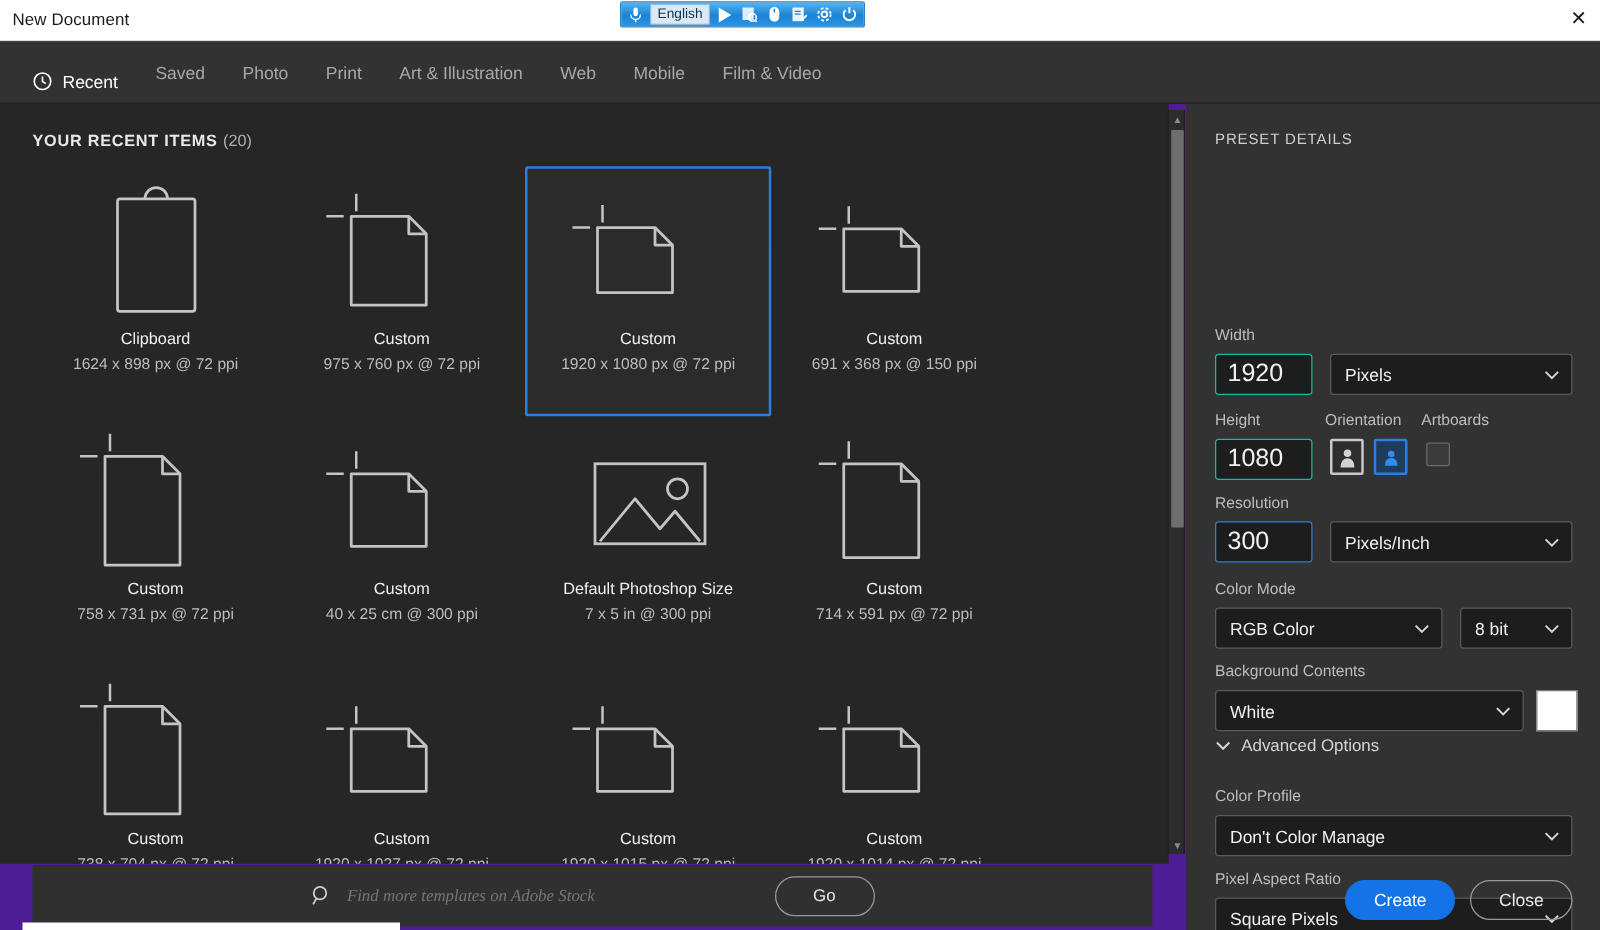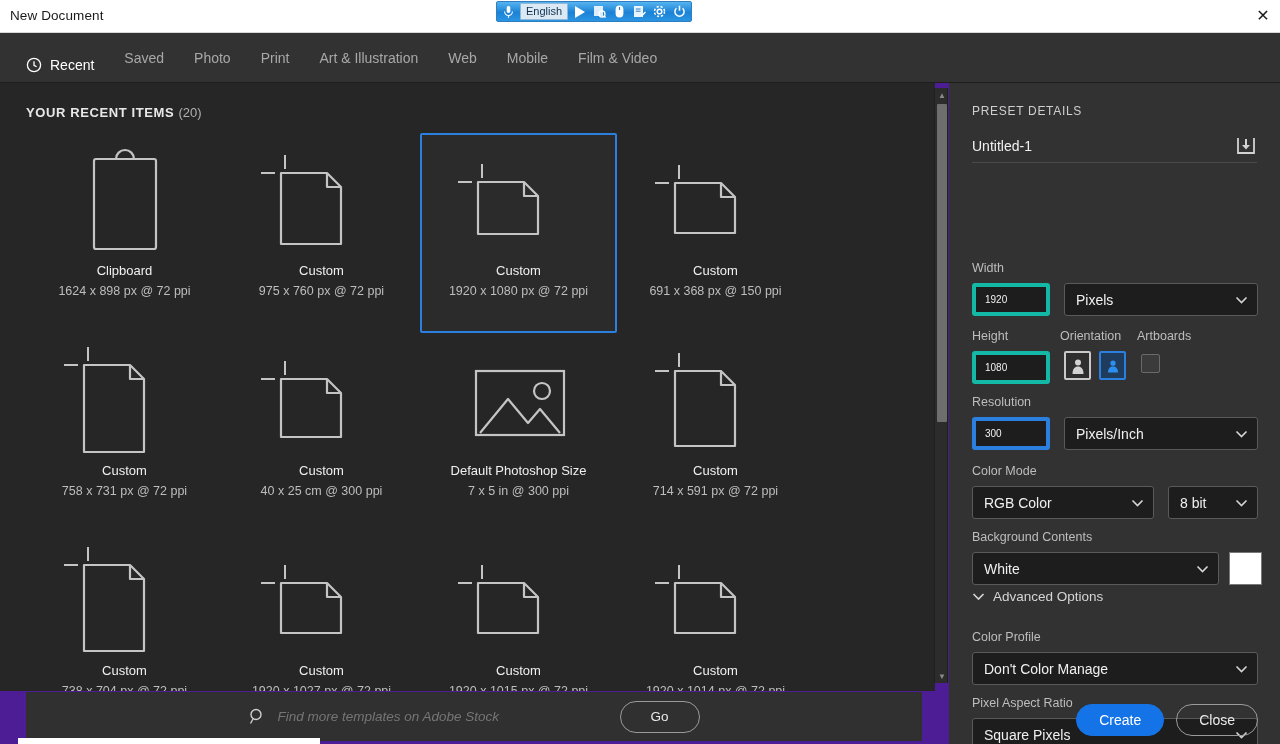--- a/index.html
+++ b/index.html
@@ -138,22 +138,22 @@
     border-bottom: 1px solid #4a4a4a;
   }
   .preset-name {
     flex: 1; font-size: 14px; color: #f2f2f2; background: transparent;
     border: none; outline: none; font-family: "Liberation Sans", sans-serif;
   }
   .save-preset-icon { cursor: pointer; display: inline-flex; }
 
   .field-label { font-size: 12.5px; color: #bdbdbd; }
   .num-input {
-    background: #1d1d1d; border: 4px solid #14b8a6; border-radius: 3px;
-    color: #f0f0f0; font-size: 10px; height: 33px; padding: 0 9px;
+    background: #1d1d1d; border: 1px solid #14b8a6; border-radius: 3px;
+    color: #f0f0f0; font-size: 20px; height: 33px; padding: 0 9px;
     font-family: "Liberation Sans", sans-serif; outline: none;
   }
   .num-input.focused { border-color: #2a7fdf; }
   .select-box {
     position: relative; background: #1d1d1d; border: 1px solid #5a5a5a;
     border-radius: 3px; height: 33px; display: flex; align-items: center;
     padding: 0 26px 0 11px; color: #f0f0f0; font-size: 14px; cursor: pointer;
     white-space: nowrap; overflow: hidden;
   }
   .chev {
@@ -472,38 +472,28 @@
   </div>
 
   <div class="stockbar">
     <div class="stock-inner">
       <span class="search-icon">
         <svg width="17" height="17" viewBox="0 0 17 17">
             <circle cx="7" cy="6.5" r="5" fill="none" stroke="#cfcfcf" stroke-width="1.4"></circle>
             <line x1="4" y1="11" x2="1.5" y2="15.5" stroke="#cfcfcf" stroke-width="1.4"></line>
           </svg>
       </span>
-      <input class="stock-placeholder" style="background: transparent; border: none; outline: none;" placeholder="Find more templates on Adobe Stock">
+      <input class="stock-placeholder" style="background: transparent; border: none; outline: none; font-family: Liberation Serif, serif;" placeholder="Find more templates on Adobe Stock">
       <div class="go-btn">Go</div>
     </div>
   </div>
 
   <div class="rightpane">
     <div class="panel-title">PRESET DETAILS</div>
 
-    <div class="preset-name-row">
-      <input class="preset-name" value="Untitled-1" style="">
-      <span class="save-preset-icon">
-        <svg width="22" height="20" viewBox="0 0 22 20">
-            <path d="M3 2 L3 17 L19 17 L19 2" fill="none" stroke="#d2d2d2" stroke-width="1.8"></path>
-            <line x1="11" y1="3" x2="11" y2="12" stroke="#d2d2d2" stroke-width="2"></line>
-            <path d="M7 9 L11 13.5 L15 9 Z" fill="#d2d2d2"></path>
-          </svg>
-      </span>
-    </div>
 
     <div class="field-label row-width-label">Width</div>
     <input class="num-input width-input" value="1920" style="">
     <div class="select-box unit-select">
       <span>Pixels</span>
       <span class="chev">
           <svg width="13" height="9" viewBox="0 0 13 9">
             <path d="M1.5 2 L6.5 7 L11.5 2" fill="none" stroke="#d6d6d6" stroke-width="1.6"></path>
           </svg>
         </span>

